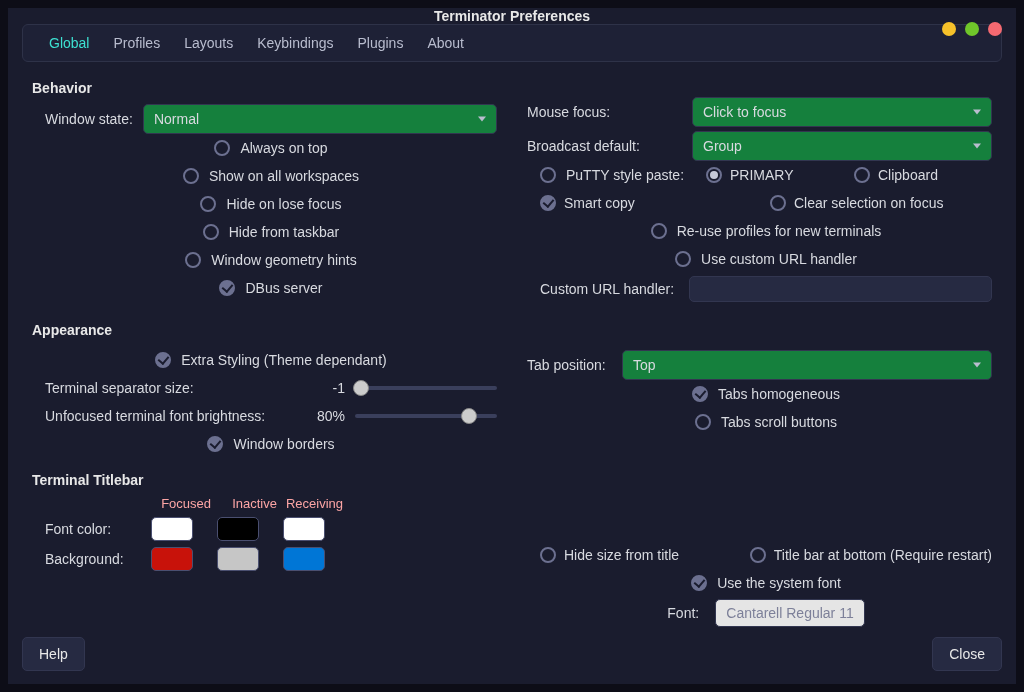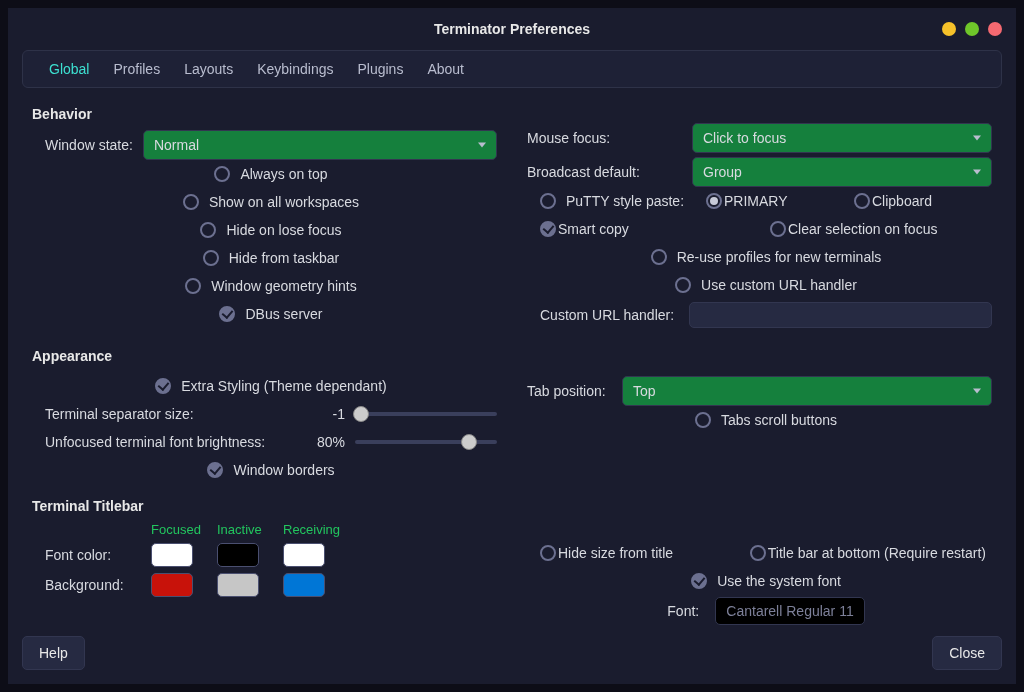--- a/index.html
+++ b/index.html
@@ -162,45 +162,45 @@
   border: 1px solid #4a4f70;
 }
 
 .titlebar-grid {
   display: grid;
   grid-template-columns: 100px 60px 60px 60px;
   gap: 6px 6px;
   align-items: center;
   padding-left: 13px;
 }
-.tg-head { text-align: left; font-size: 13px; color: #22c55e; }
+.tg-head { text-align: right; font-size: 13px; color: #fca5a5; }
 
 .font-field {
-  background: #000000;
+  background: #e5e5e5;
   border: 1px solid #323650;
   border-radius: 5px;
   padding: 5px 10px;
   color: #7d8099;
 }
 
 .footer {
   display: flex;
   justify-content: space-between;
   padding: 10px 14px 14px 14px;
 }
 .btn {
   background: #262a42;
   border: 1px solid #323650;
   border-radius: 5px;
   padding: 8px 16px;
   color: #e8e8e8;
   cursor: pointer;
 }
 .pair-col { display: flex; gap: 8px; }
-.half { flex: 1; display: flex; align-items: center; gap: 2px; }
+.half { flex: 1; display: flex; align-items: center; gap: 8px; }
 </style>
 </head>
 <body>
 
 <div class="window">
   <div class="titlebar">
     <div class="titlebar-title">Terminator Preferences</div>
     <div class="window-buttons">
       <div class="window-button wb-min"></div>
       <div class="window-button wb-max"></div>
@@ -353,20 +353,24 @@
       </div>
 
       <div style="height:47px"></div>
 
       <div class="row">
         <span class="label" style="width:85px">Tab position:</span>
         <div class="select"><span>Top</span></div>
       </div>
 
       <div class="row indent">
+          <span class="check checked"></span>
+          <span>Tabs homogeneous</span>
+        </div>
+      <div class="row indent">
           <span class="check"></span>
           <span>Tabs scroll buttons</span>
         </div>
 
       <div style="height:105px"></div>
 
       <div class="row indent pair-col">
         <div class="half">
             <span class="check"></span>
             <span>Hide size from title</span>

